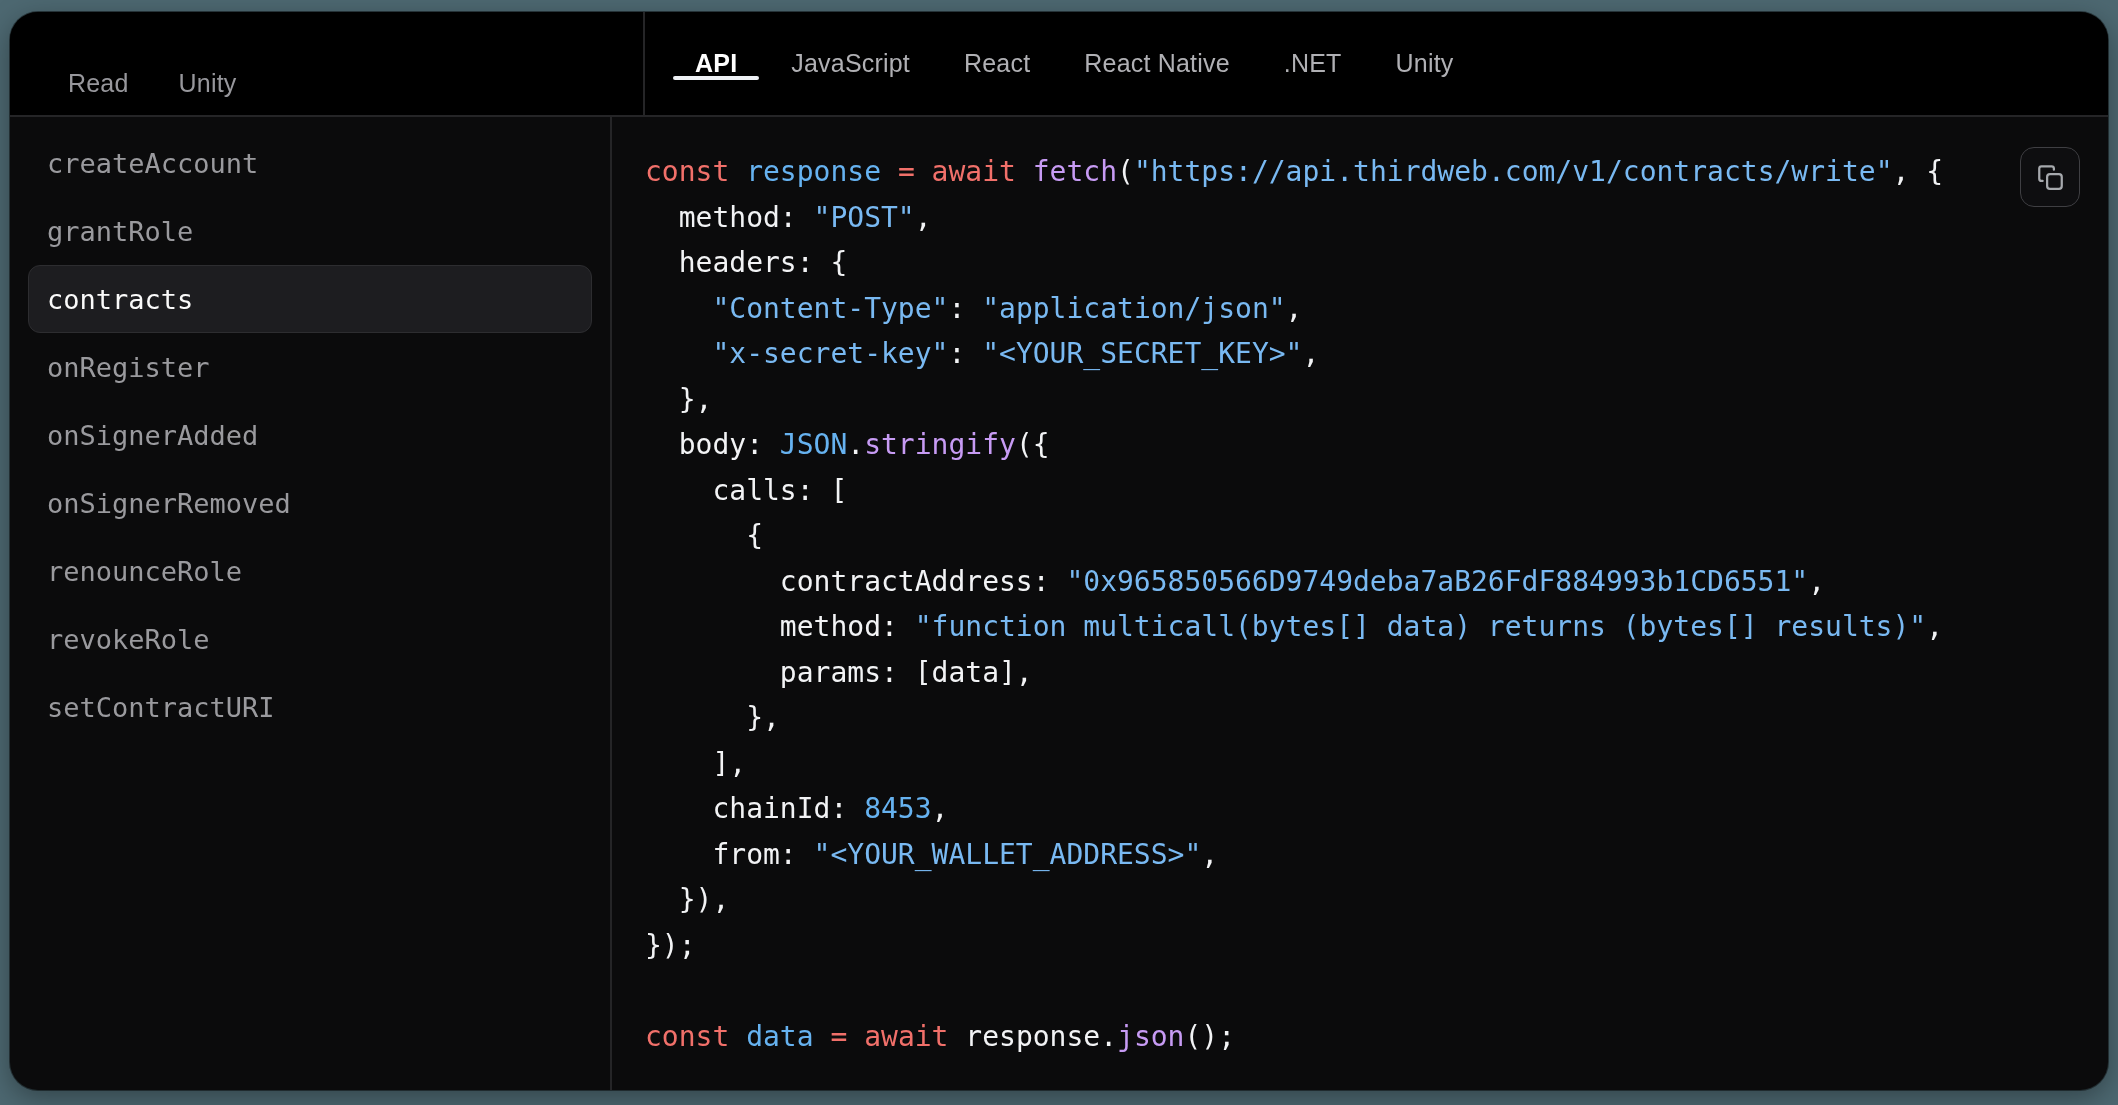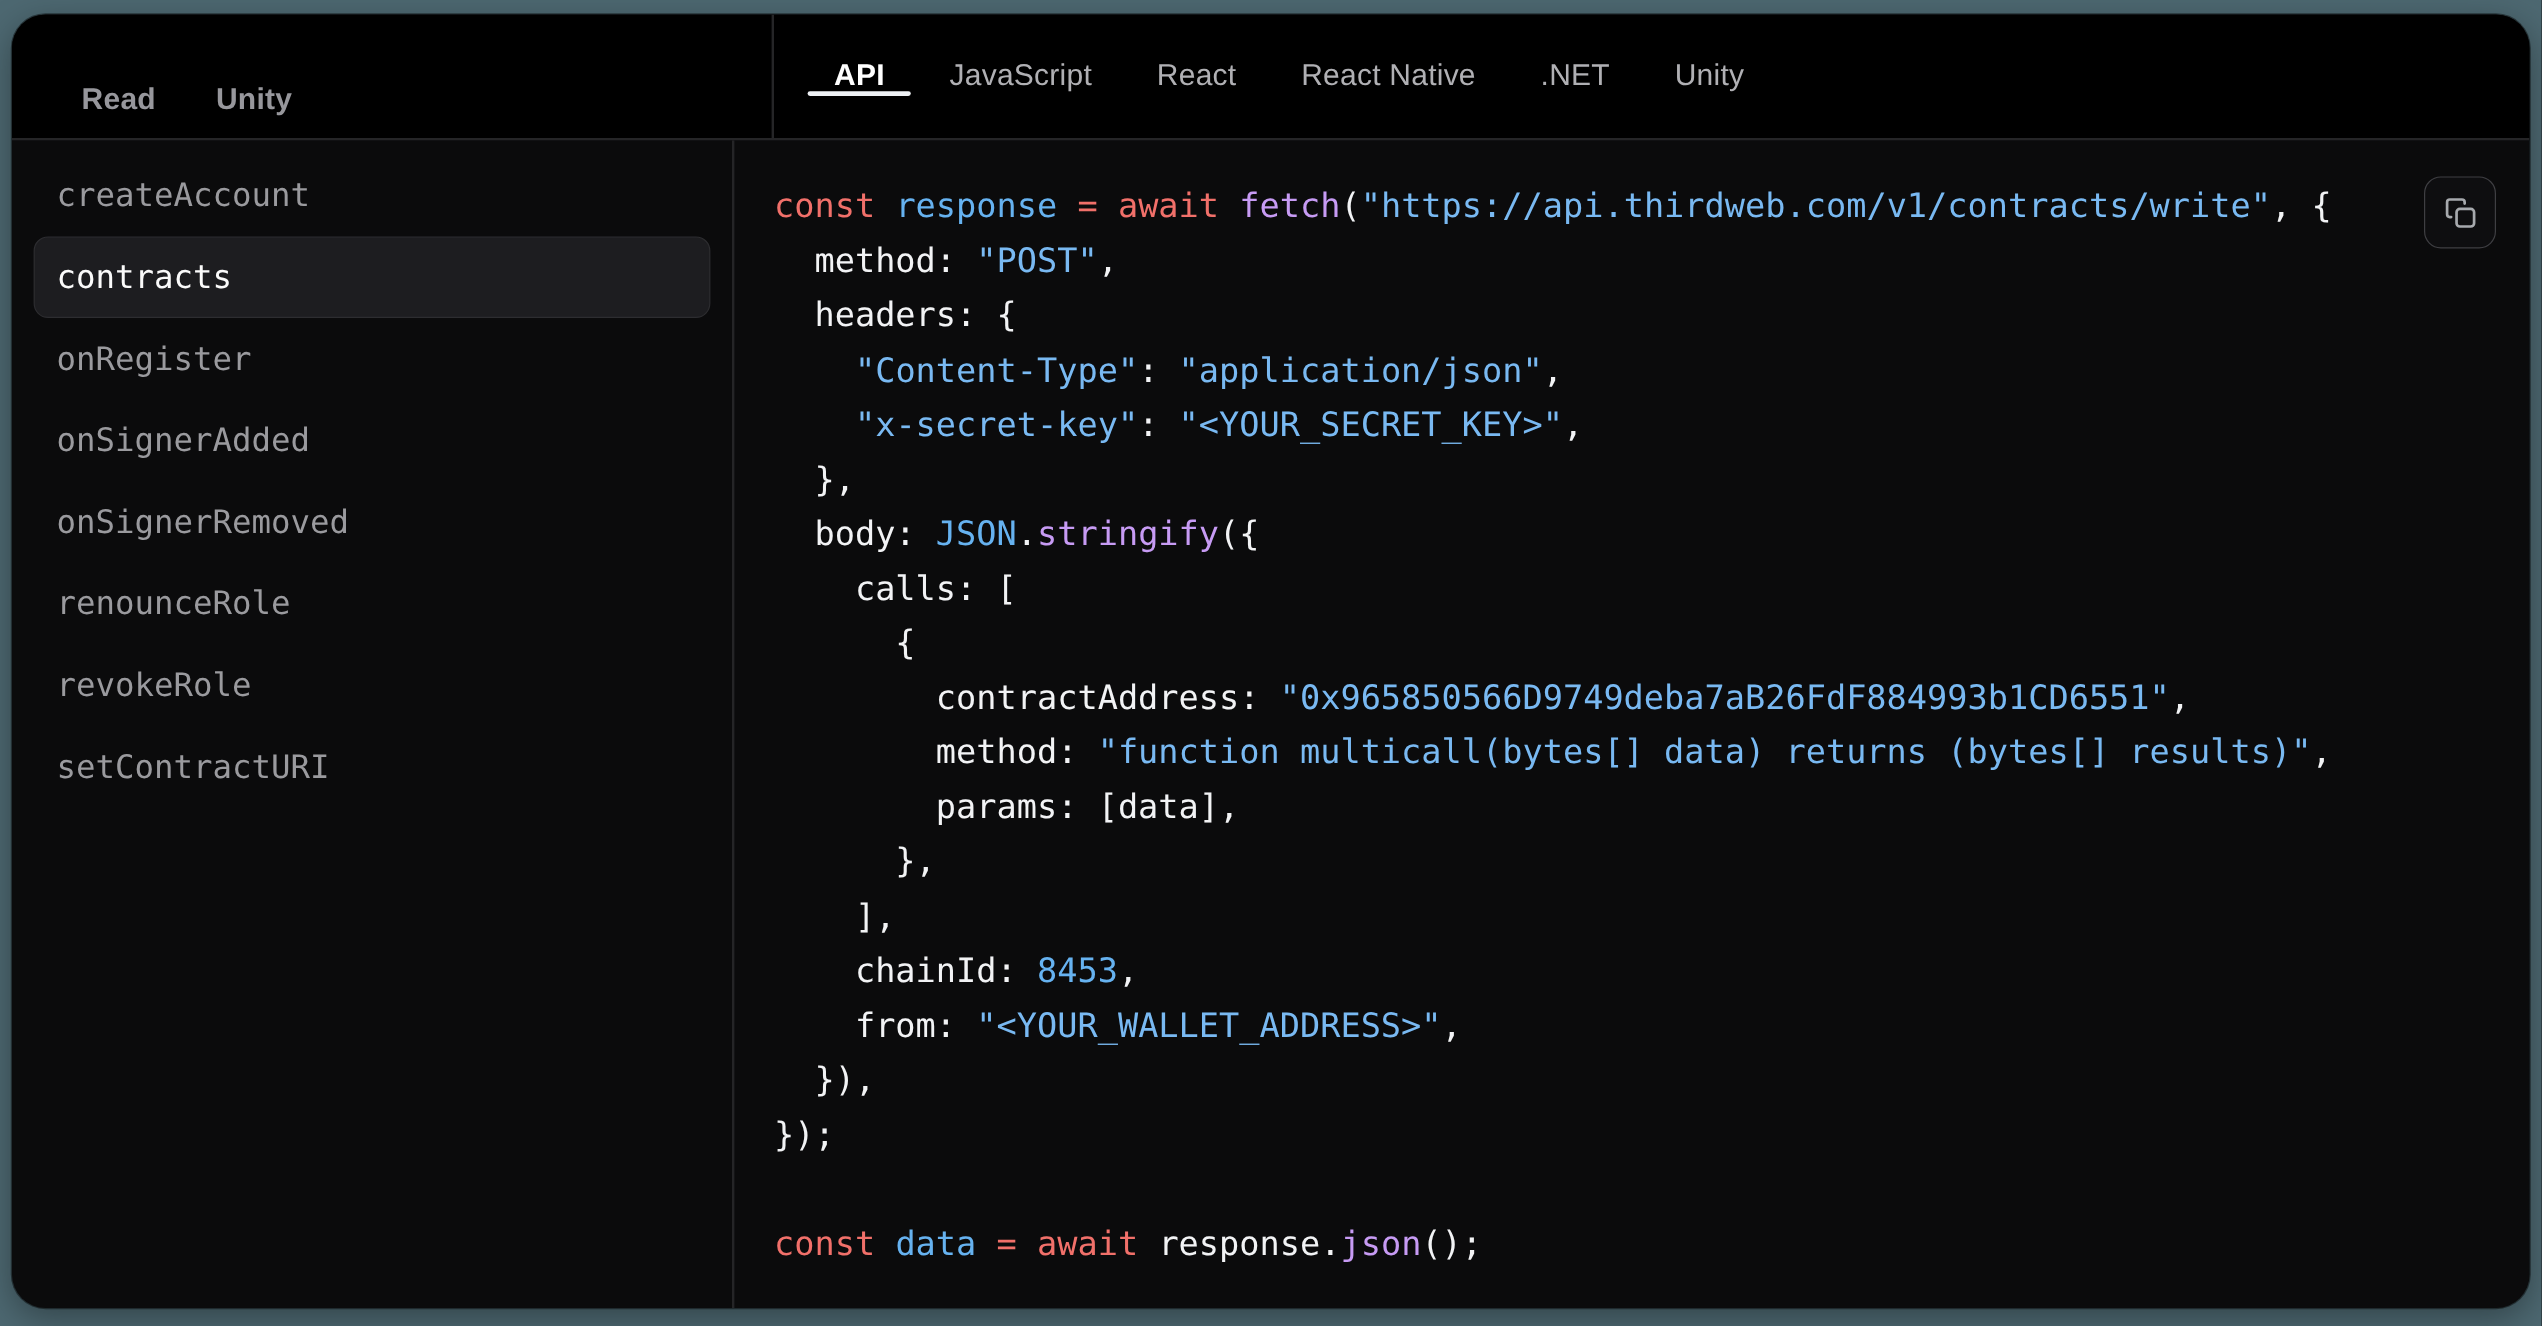--- a/index.html
+++ b/index.html
@@ -31,21 +31,21 @@
   }
   .tabbar-right{
     flex:1;display:flex;align-items:center;padding-left:28px;gap:10px;
     border-left:2px solid var(--divider);
   }
   .tab{
     position:relative;display:flex;align-items:center;padding:0 25px;
     font-size:25px;letter-spacing:.2px;cursor:pointer;white-space:nowrap;
   }
   .tabbar-right .tab{padding:0 22px;}
-  .tab-inactive-left{color:var(--tab-inactive-left);font-weight:700;margin-top:39px;}
+  .tab-inactive-left{color:var(--tab-inactive-left);font-weight:400;margin-top:39px;}
   .tab-inactive-right{color:var(--tab-inactive-right);font-weight:400;}
   .tab-active{color:var(--tab-active);font-weight:600;}
   .tab-active::after{
     content:"";position:absolute;left:0;right:0;bottom:-2px;height:4px;
     background:var(--underline);border-radius:2px;
   }
   
   .content{flex:1;display:flex;min-height:0;}
   .sidebar{
     width:600px;flex:0 0 600px;padding:12px 0 0 18px;box-sizing:border-box;
@@ -94,20 +94,21 @@
           <div class="tab tab-inactive-right">React</div>
           <div class="tab tab-inactive-right">React Native</div>
           <div class="tab tab-inactive-right">.NET</div>
           <div class="tab tab-inactive-right">Unity</div>
         </div>
     </div>
 
     <div class="content">
       <aside class="sidebar">
           <div class="side-item">createAccount</div>
+          <div class="side-item">grantRole</div>
           <div class="side-item active">contracts</div>
           <div class="side-item">onRegister</div>
           <div class="side-item">onSignerAdded</div>
           <div class="side-item">onSignerRemoved</div>
           <div class="side-item">renounceRole</div>
           <div class="side-item">revokeRole</div>
           <div class="side-item">setContractURI</div>
         </aside>
 
       <div class="codepane">

